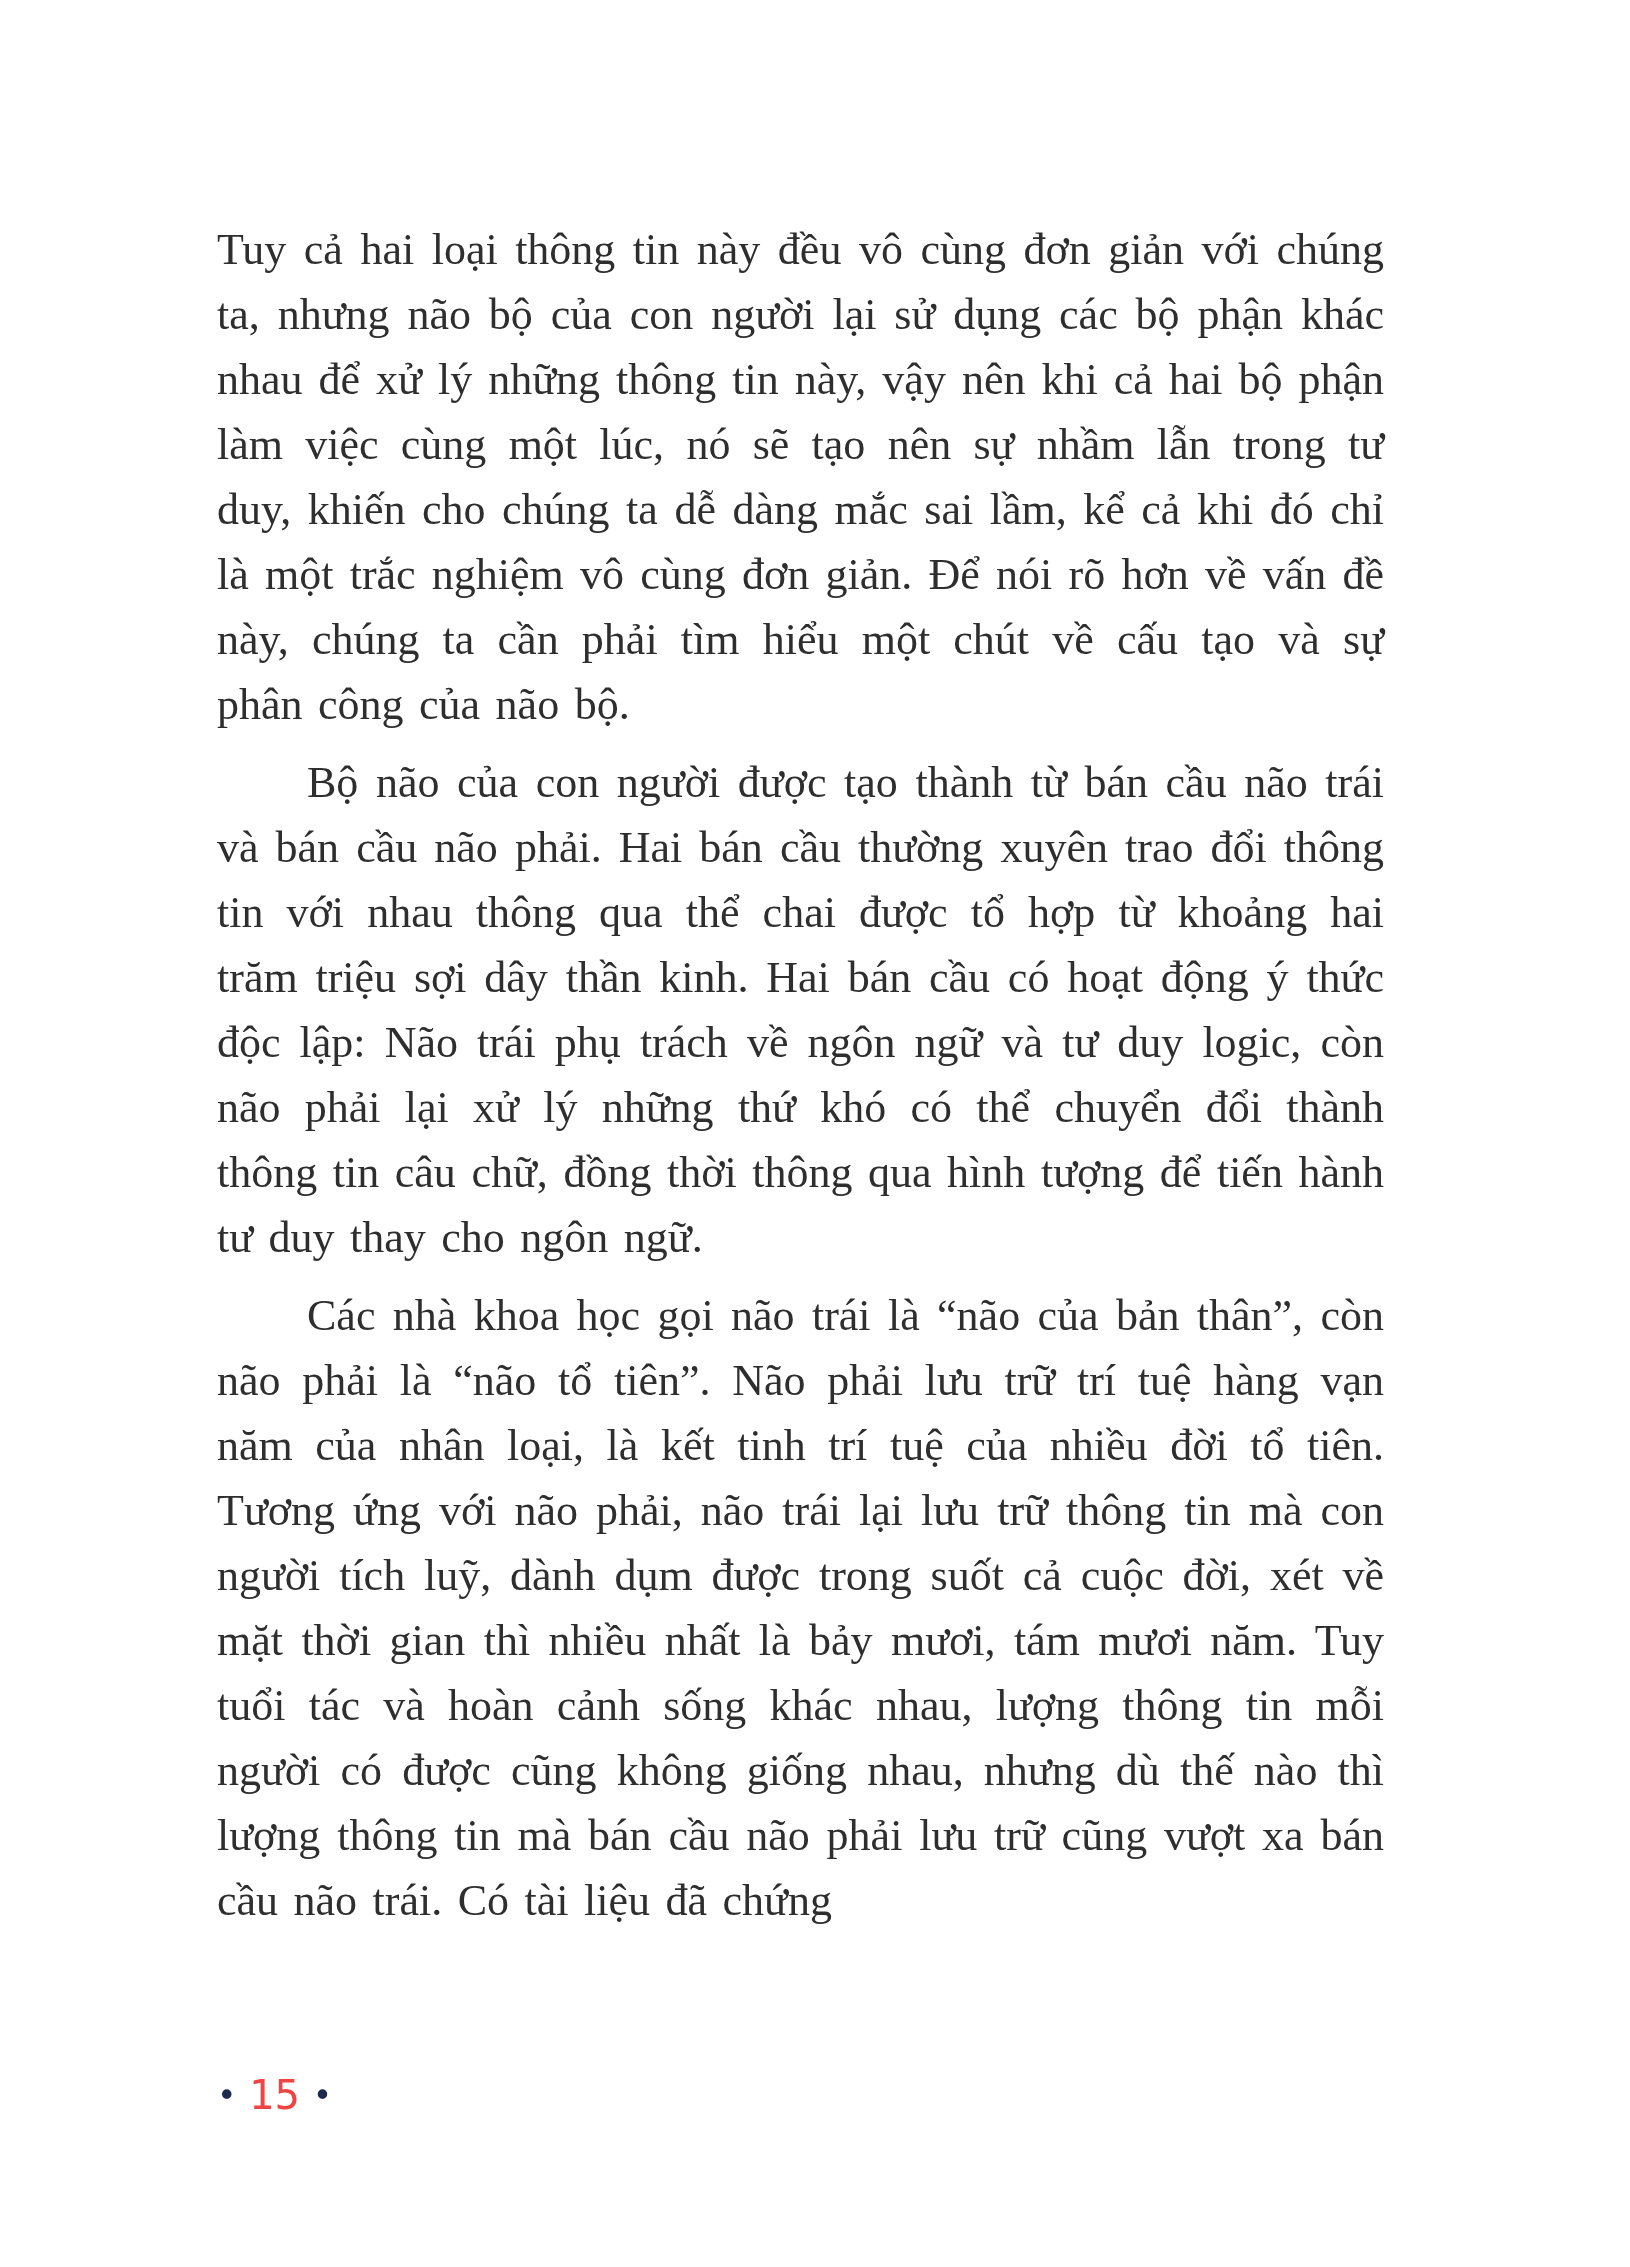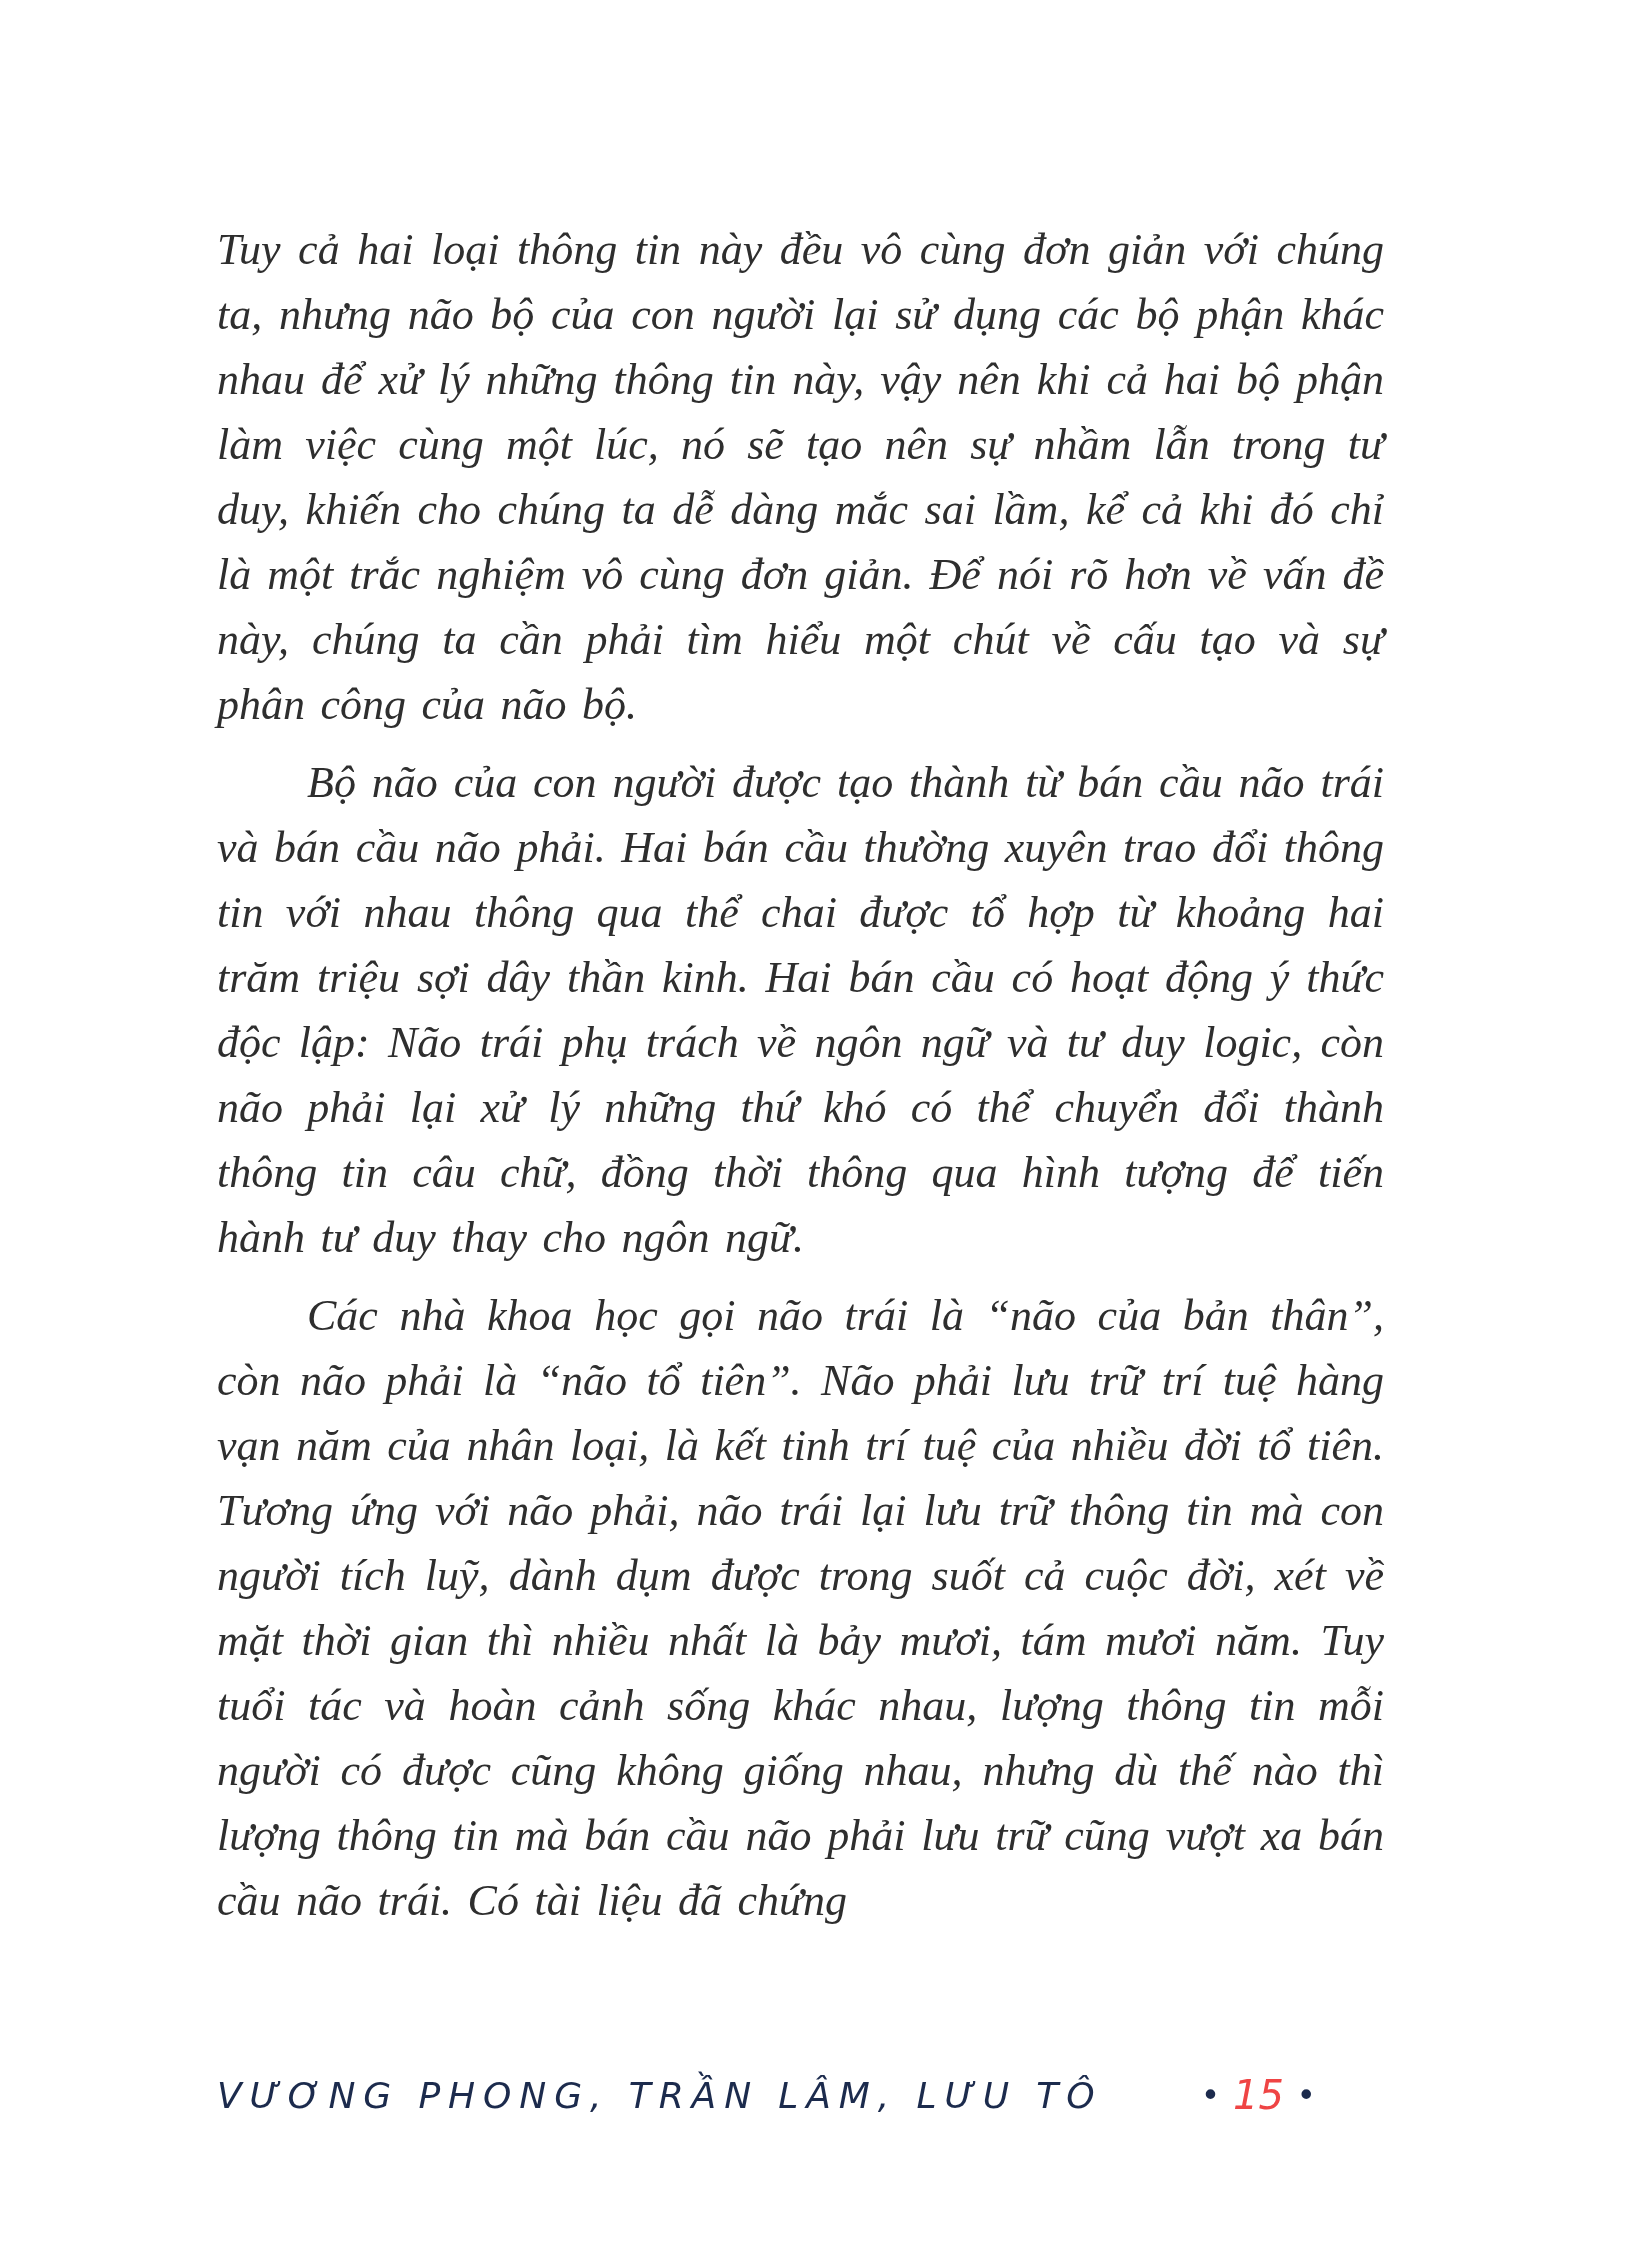--- a/index.html
+++ b/index.html
@@ -7,21 +7,20 @@
     width: 1630px;
     background: #ffffff;
     font-family: "Liberation Serif", serif;
   }
   .page {
     position: relative;
     width: 1562px;
     height: 2268px;
     background: #ffffff;
     overflow: hidden;
-    font-style: italic;
   }
   .text-column {
     position: absolute;
     top: 217px;
     left: 217px;
     width: 1167px;
   }
   .text-column p {
     font-family: "Liberation Serif", "DejaVu Serif", serif;
     font-size: 44px;
@@ -72,21 +71,20 @@
 
 <div class="page">
 
   <div class="text-column">
     <p>Tuy cả hai loại thông tin này đều vô cùng đơn giản với chúng ta, nhưng não bộ của con người lại sử dụng các bộ phận khác nhau để xử lý những thông tin này, vậy nên khi cả hai bộ phận làm việc cùng một lúc, nó sẽ tạo nên sự nhầm lẫn trong tư duy, khiến cho chúng ta dễ dàng mắc sai lầm, kể cả khi đó chỉ là một trắc nghiệm vô cùng đơn giản. Để nói rõ hơn về vấn đề này, chúng ta cần phải tìm hiểu một chút về cấu tạo và sự phân công của não bộ.</p>
     <p>Bộ não của con người được tạo thành từ bán cầu não trái và bán cầu não phải. Hai bán cầu thường xuyên trao đổi thông tin với nhau thông qua thể chai được tổ hợp từ khoảng hai trăm triệu sợi dây thần kinh. Hai bán cầu có hoạt động ý thức độc lập: Não trái phụ trách về ngôn ngữ và tư duy logic, còn não phải lại xử lý những thứ khó có thể chuyển đổi thành thông tin câu chữ, đồng thời thông qua hình tượng để tiến hành tư duy thay cho ngôn ngữ.</p>
     <p>Các nhà khoa học gọi não trái là “não của bản thân”, còn não phải là “não tổ tiên”. Não phải lưu trữ trí tuệ hàng vạn năm của nhân loại, là kết tinh trí tuệ của nhiều đời tổ tiên. Tương ứng với não phải, não trái lại lưu trữ thông tin mà con người tích luỹ, dành dụm được trong suốt cả cuộc đời, xét về mặt thời gian thì nhiều nhất là bảy mươi, tám mươi năm. Tuy tuổi tác và hoàn cảnh sống khác nhau, lượng thông tin mỗi người có được cũng không giống nhau, nhưng dù thế nào thì lượng thông tin mà bán cầu não phải lưu trữ cũng vượt xa bán cầu não trái. Có tài liệu đã chứng</p>
   </div>
 
   <div class="page-footer">
-    <div class="footer-authors">VƯƠNG PHONG, TRẦN LÂM, LƯU TÔ</div>
     <div class="page-number-wrap">
       <span class="dot">•</span>
       <span class="num">15</span>
       <span class="dot">•</span>
     </div>
   </div>
 
 </div>
 
 

